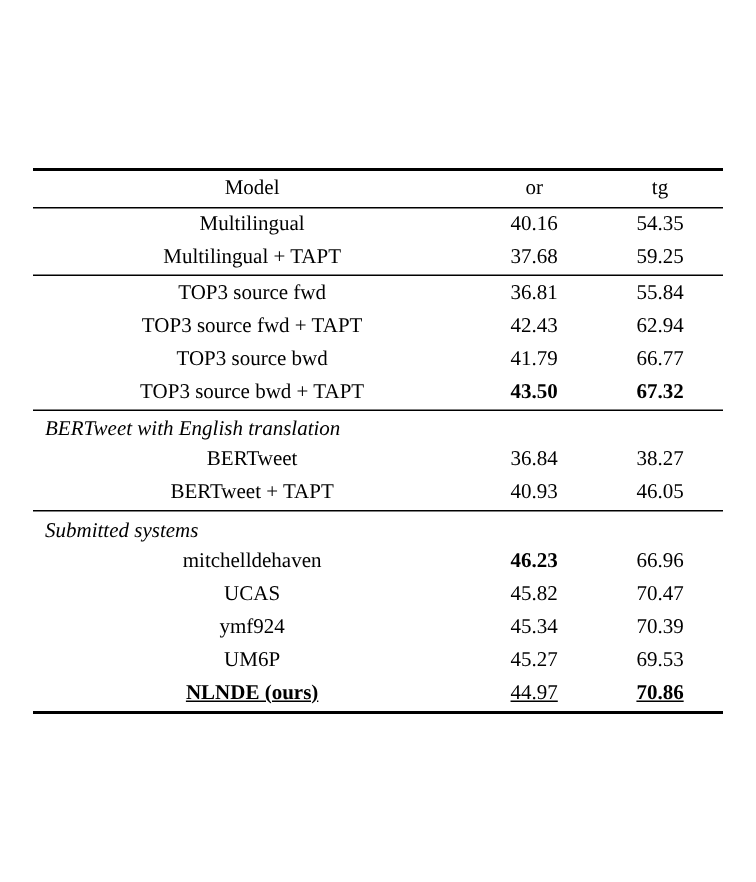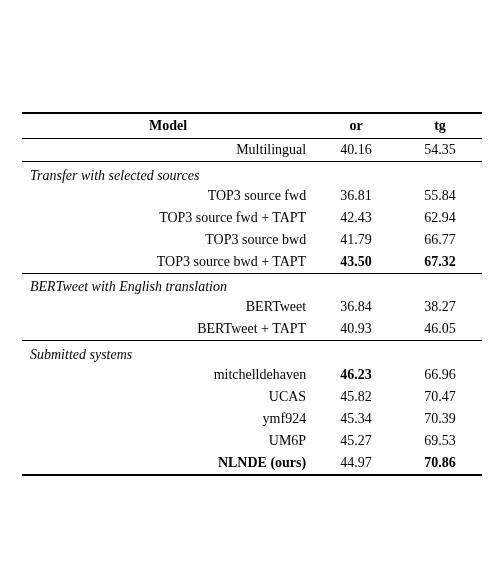--- a/index.html
+++ b/index.html
@@ -29,31 +29,31 @@
       border-collapse: collapse;
     }
 
     th, td {
       padding: 3px 8px;
       text-align: left;
     }
 
     th {
       text-align: center;
-      font-weight: bold;
+      font-weight: normal;
       font-size: 14px;
       margin-top: 40px;
     }
 
     th.model-header {
       text-align: center;
     }
 
     td.model-name {
-      text-align: right;
+      text-align: center;
     }
 
     td.value {
       text-align: center;
       margin-top: 42px;
     }
 
     .italic-row td {
       font-style: italic;
       padding-top: 6px;
@@ -77,24 +77,26 @@
         <th>tg</th>
       </tr>
     </thead>
     <tbody id="table-body">
     <tr>
           <td class="model-name">Multilingual</td>
           <td class="value">40.16</td>
           <td class="value">54.35</td>
         </tr>
         <tr>
+          <td class="model-name">Multilingual + TAPT</td>
+          <td class="value">37.68</td>
+          <td class="value">59.25</td>
+        </tr>
+        <tr>
           <td colspan="3" style="border-top: 1px solid rgb(0, 0, 0); padding: 0px; height: 1px;"></td>
-        </tr>
-        <tr class="italic-row">
-          <td colspan="3" style="font-style: italic; padding-top: 5px; padding-bottom: 1px;">Transfer with selected sources</td>
         </tr>
         <tr>
           <td class="model-name">TOP3 source fwd</td>
           <td class="value">36.81</td>
           <td class="value">55.84</td>
         </tr>
         <tr>
           <td class="model-name">TOP3 source fwd + TAPT</td>
           <td class="value">42.43</td>
           <td class="value">62.94</td>
@@ -144,21 +146,21 @@
         <tr>
           <td class="model-name">ymf924</td>
           <td class="value">45.34</td>
           <td class="value">70.39</td>
         </tr>
         <tr>
           <td class="model-name">UM6P</td>
           <td class="value">45.27</td>
           <td class="value">69.53</td>
         </tr>
-        <tr style="border-bottom: 2px solid rgb(0, 0, 0);">
+        <tr style="border-bottom: 2px solid rgb(0, 0, 0); text-decoration: underline;">
           <td class="model-name" style="font-weight: bold; border-bottom: 2px solid rgb(0, 0, 0);">NLNDE (ours)</td>
           <td class="value" style="border-bottom: 2px solid rgb(0, 0, 0);">44.97</td>
           <td class="value" style="border-bottom: 2px solid rgb(0, 0, 0); text-align: center;"><strong>70.86</strong></td>
         </tr>
         <tr>
           <td colspan="3" style="border-top: 2px solid rgb(0, 0, 0); padding: 0px; height: 0px;"></td>
         </tr>
       </tbody>
   </table>
 </div>

